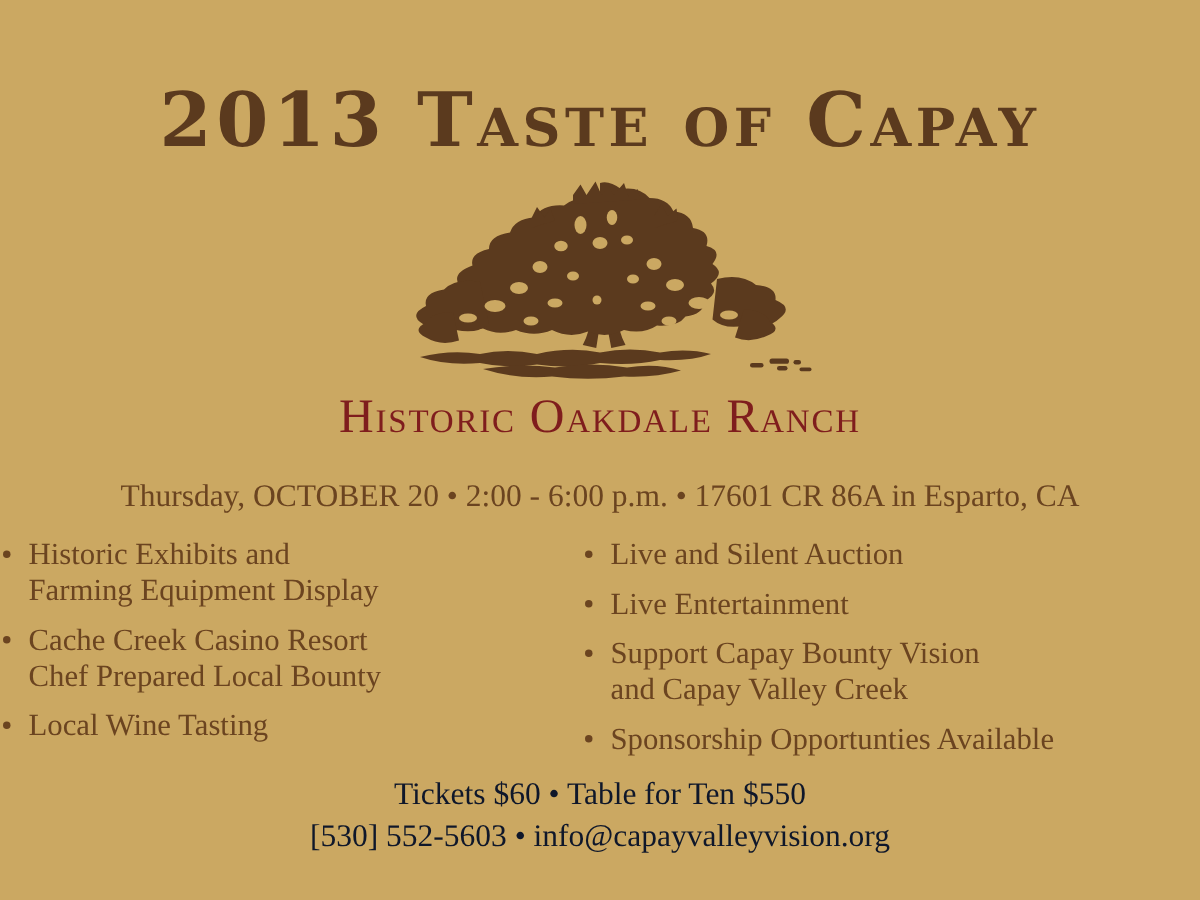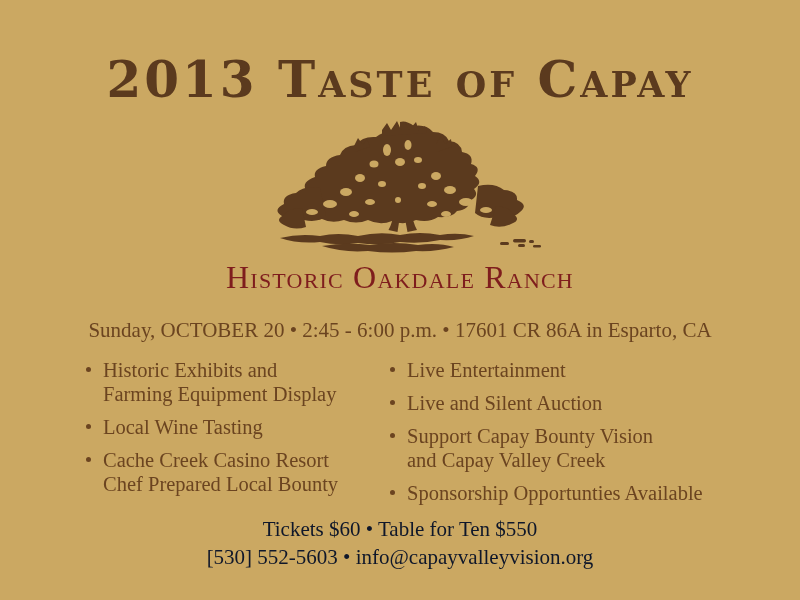--- a/index.html
+++ b/index.html
@@ -93,21 +93,20 @@
     width: 800px;
     height: 150px;
     display: flex;
     justify-content: flex-start;
   }
   .col {
     box-sizing: border-box;
   }
   .col-left {
     width: 360px;
-    padding-left: 84px;
   }
   .col-right {
     width: 400px;
     padding-left: 28px;
   }
 
   ul.bullets {
     list-style: none;
     margin: 0;
     padding: 0;
@@ -233,47 +232,47 @@
         <rect x="263" y="123" width="13" height="3.5" rx="1.7"></rect>
         <rect x="268" y="128" width="7" height="3" rx="1.5"></rect>
         <rect x="279" y="124" width="5" height="3" rx="1.5"></rect>
         <rect x="283" y="129" width="8" height="2.5" rx="1.2"></rect>
       </g>
     </svg>
   </div>
 
   <div class="venue">Historic Oakdale Ranch</div>
 
-  <div class="datebar">Sunday, OCTOBER 20 • 2:45 - 6:00 p.m. • 17601 CR 86A in Esparto, CA</div>
+  <div class="datebar">Thursday, OCTOBER 20 • 2:00 - 6:00 p.m. • 17601 CR 86A in Esparto, CA</div>
 
   <div class="columns">
 
     <div class="col col-left">
       <ul class="bullets">
         <li>
           <span>Historic Exhibits and</span>
           <span class="bullet-line2">Farming Equipment Display</span>
         </li>
         <li>
-          <span>Local Wine Tasting</span>
-        </li>
-        <li>
           <span>Cache Creek Casino Resort</span>
           <span class="bullet-line2">Chef Prepared Local Bounty</span>
         </li>
+        <li>
+          <span>Local Wine Tasting</span>
+        </li>
       </ul>
     </div>
 
     <div class="col col-right">
       <ul class="bullets">
         <li>
+          <span>Live and Silent Auction</span>
+        </li>
+        <li>
           <span>Live Entertainment</span>
-        </li>
-        <li>
-          <span>Live and Silent Auction</span>
         </li>
         <li>
           <span>Support Capay Bounty Vision</span>
           <span class="bullet-line2">and Capay Valley Creek</span>
         </li>
         <li>
           <span>Sponsorship Opportunties Available</span>
         </li>
       </ul>
     </div>

